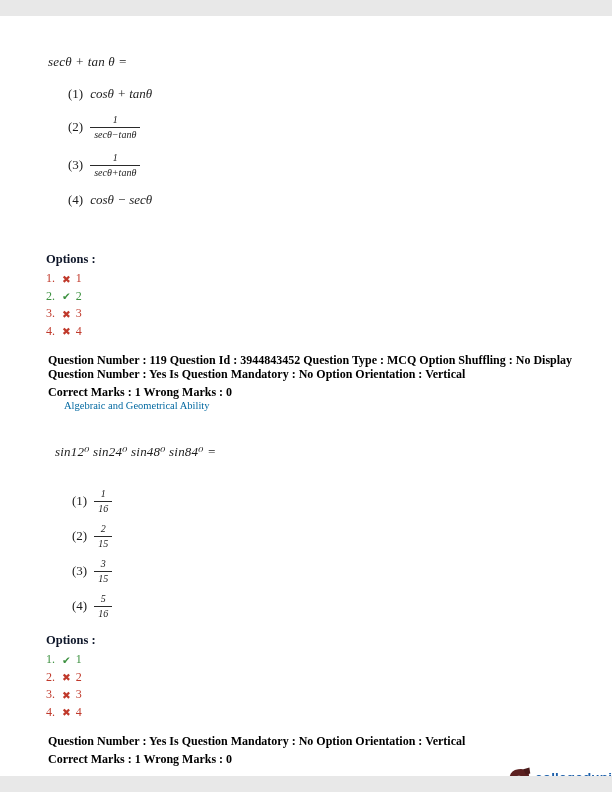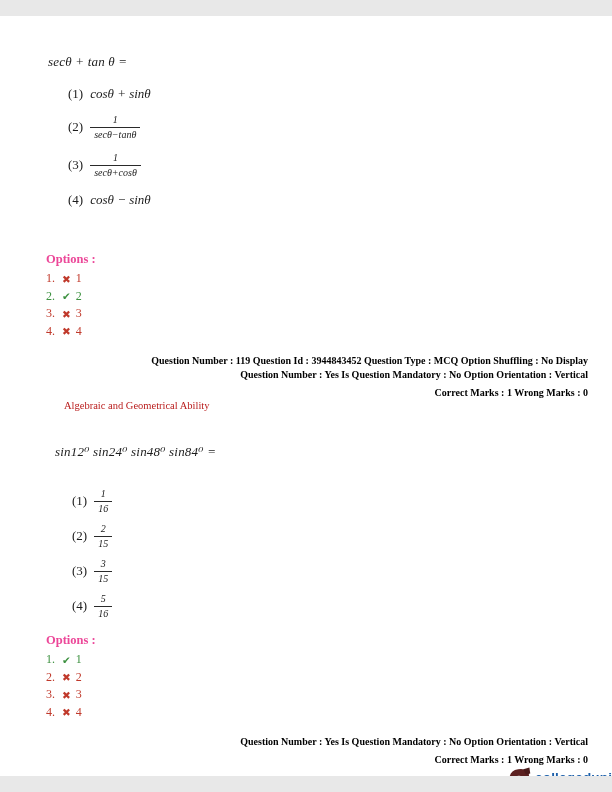--- a/index.html
+++ b/index.html
@@ -20,76 +20,76 @@
   .opt-label { font-style:normal; margin-right:7px; }
   .math { font-style:italic; }
   .frac { display:inline-block; text-align:center; vertical-align:middle; font-style:italic; }
   .frac .fnum {
     display:block; font-size:10px; line-height:12px;
     border-bottom:1px solid #2a2a2a; padding:0 4px 1px;
   }
   .frac .fden { display:block; font-size:10px; line-height:12px; padding:1px 4px 0;font-style:italic; }
   
   .options-block { position:absolute; font-size:12.5px; }
-  .options-heading { font-weight:bold; font-size:12.5px; color:#ec4899; margin-bottom:3px; }
+  .options-heading { font-weight:bold; font-size:12.5px; color:#0f172a; margin-bottom:3px; }
   .ans-row { display:flex; align-items:center; height:17.5px; font-size:12px; }
   .ans-index { width:14px; }
   .ans-icon { font-family:"DejaVu Sans",sans-serif; font-size:10.5px; margin:0 5px 0 2px; }
   .ans-label { }
   .mark-wrong { color:#c0392b; }
   .mark-wrong .ans-icon { color:#c0392b; }
   .mark-correct { color:#3d9140; }
   .mark-correct .ans-icon { color:#3d9140; }
   
-  .meta { position:absolute; font-weight:bold; font-size:10px; line-height:13.5px; color:#000; width:540px;text-align:right; }
+  .meta { position:absolute; font-weight:bold; font-size:12px; line-height:13.5px; color:#000; width:540px; }
   .meta .meta-marks { margin-top:4.5px;font-family:Liberation Serif, serif; }
   
-  .section-header { position:absolute; color:#b91c1c; }
+  .section-header { position:absolute; color:#0369a1; }
   .section-en { font-size:10.5px; line-height:11px; margin-left:10px; }
   .section-te { font-size:11px; line-height:13px; }
   
   .logo { position:absolute; display:flex; align-items:center; }
   .logo-mascot { width:26px; height:36px; margin-right:3px; flex:0 0 auto; }
   .logo-text-wrap { display:flex; flex-direction:column; }
   .logo-name { font-family:"Liberation Sans","DejaVu Sans",sans-serif; font-weight:bold; font-size:13.5px; line-height:14px; color:#1b5faa; letter-spacing:.2px; }
   .logo-tagline { font-family:"Liberation Sans","DejaVu Sans",sans-serif; font-size:4.6px; line-height:6px; color:#8b2323; letter-spacing:.2px; }
 </style>
 </head>
 <body>
 
 <div class="page">
 
   <div class="stem" style="left:48px; top:38px;">
     <span class="math">secθ + tan θ =</span>
   </div>
 
   <div class="opt-row" style="left:68px; top:63px;">
     <span class="opt-label">(1)</span>
-    <span class="math">cosθ + sinθ</span>
+    <span class="math">cosθ + tanθ</span>
   </div>
 
   <div class="opt-row" style="left:68px; top:96px;">
     <span class="opt-label">(2)</span>
     <span class="frac">
       <span class="fnum">1</span>
       <span class="fden">secθ−tanθ</span>
     </span>
   </div>
 
   <div class="opt-row" style="left:68px; top:134px;">
     <span class="opt-label">(3)</span>
     <span class="frac">
       <span class="fnum">1</span>
-      <span class="fden">secθ+cosθ</span>
+      <span class="fden">secθ+tanθ</span>
     </span>
   </div>
 
   <div class="opt-row" style="left:68px; top:169px;">
     <span class="opt-label">(4)</span>
-    <span class="math">cosθ − sinθ</span>
+    <span class="math">cosθ − secθ</span>
   </div>
 
   <div class="options-block" style="left:46px; top:236px;">
     <div class="options-heading">Options :</div>
     <div class="ans-row mark-wrong">
       <span class="ans-index">1.</span>
       <span class="ans-icon">✖</span>
       <span class="ans-label">1</span>
     </div>
     <div class="ans-row mark-correct">

